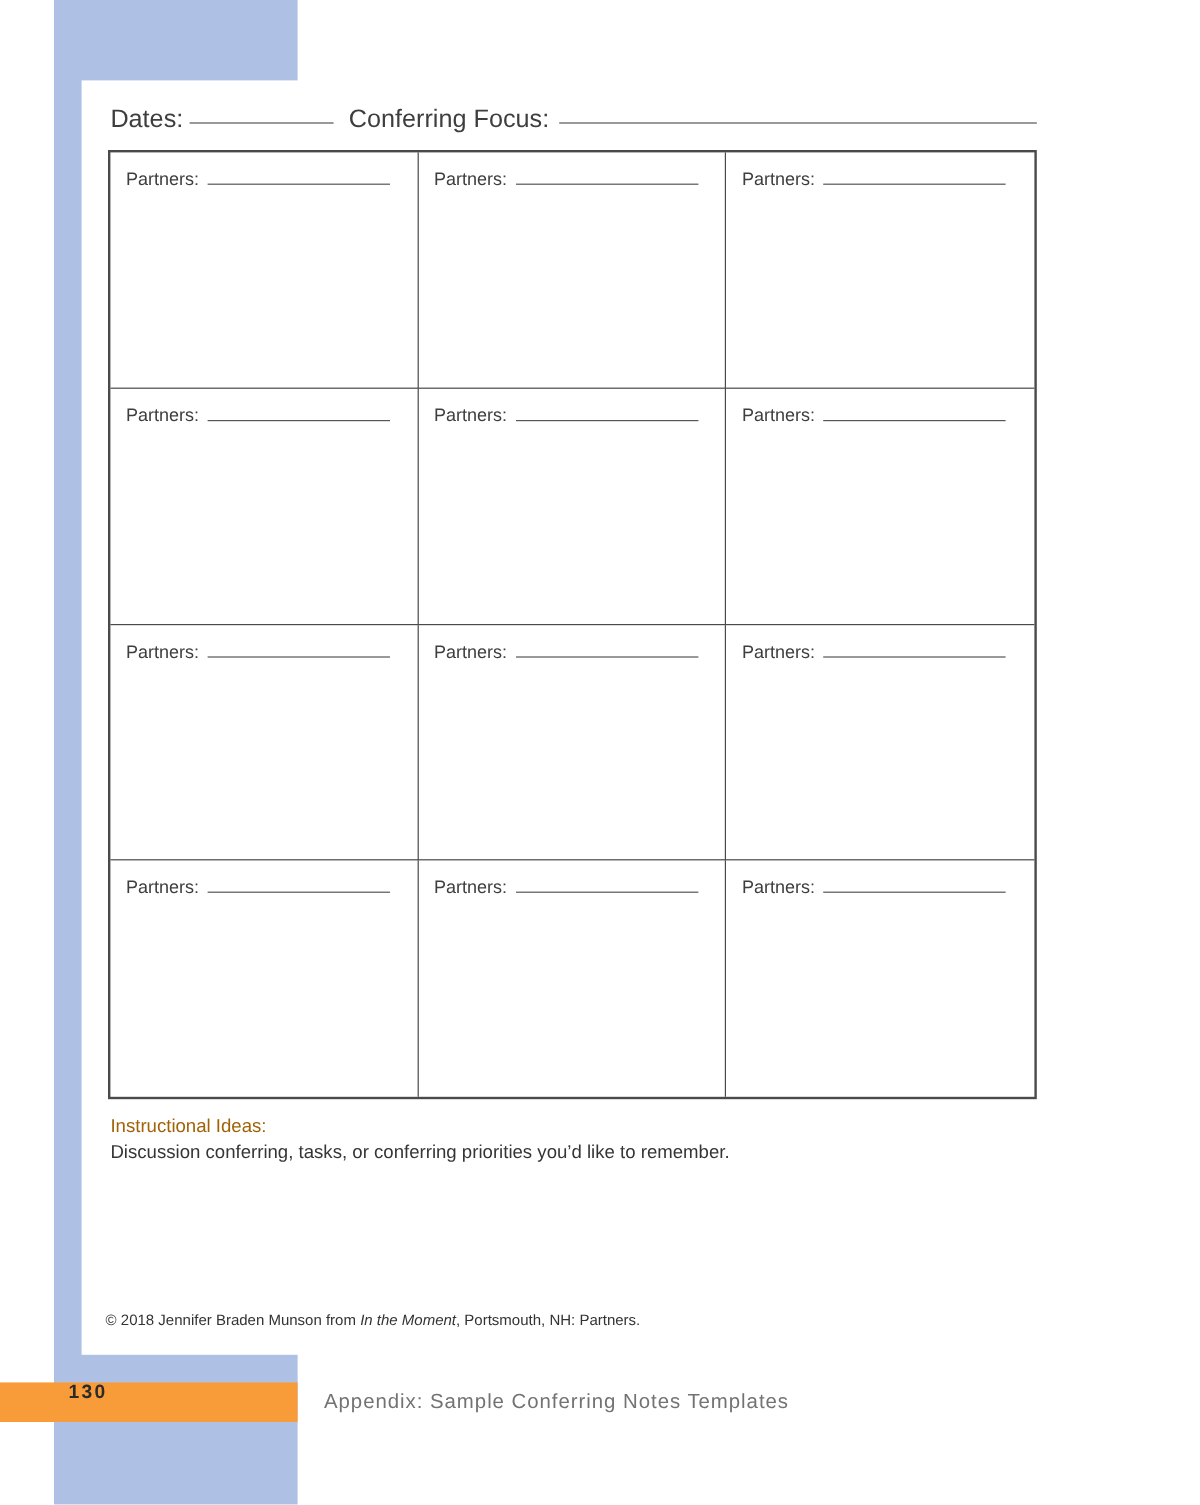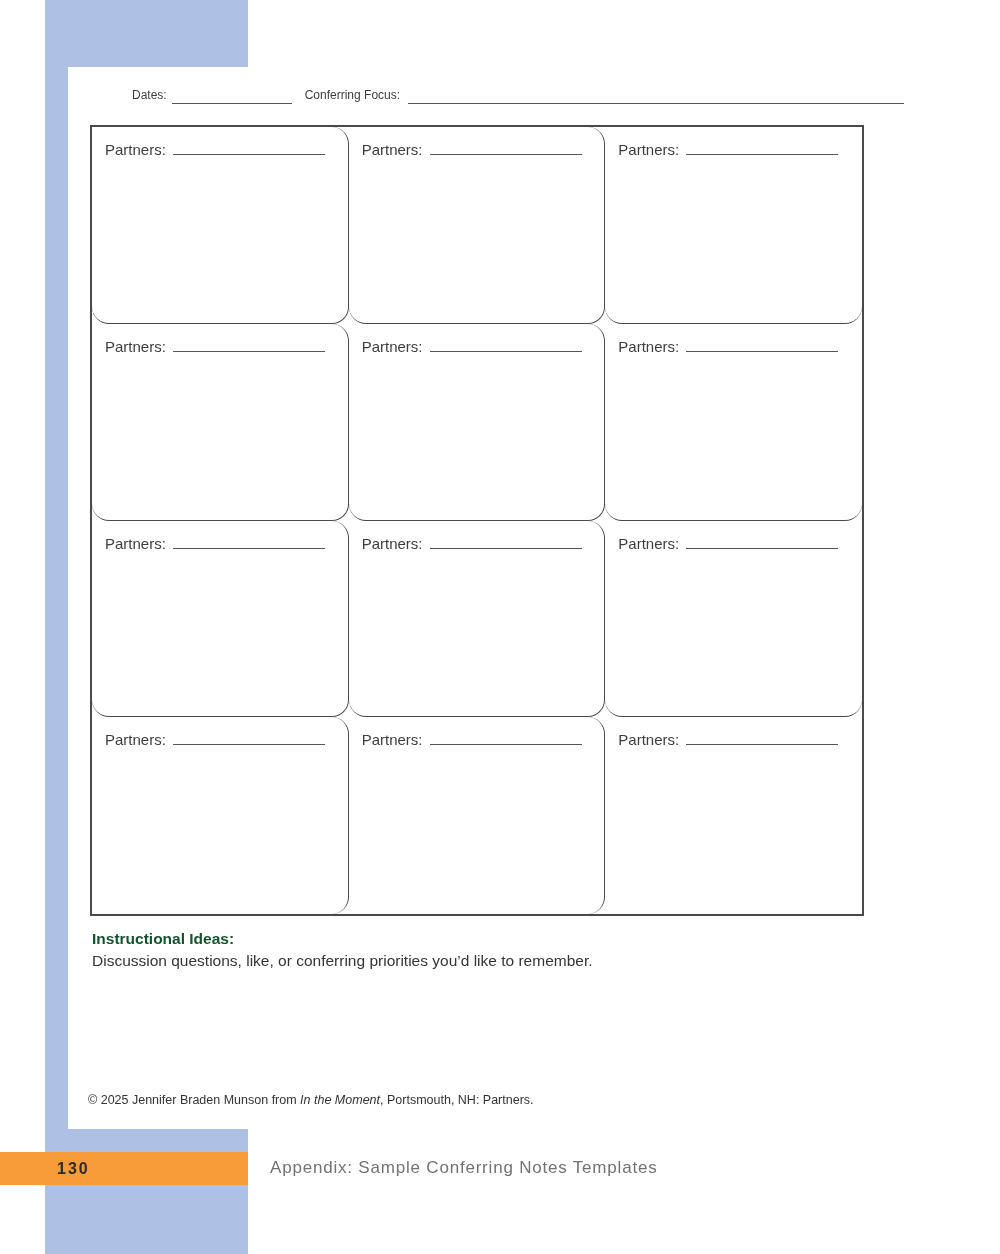--- a/index.html
+++ b/index.html
@@ -17,22 +17,22 @@
     z-index:0;
   }
   
   #page-sheet{
     position:absolute;left:68px;top:67px;width:932px;height:1062px;
     background:#ffffff;z-index:1;
   }
   
   .hdr{
     position:absolute;left:92px;top:88px;width:772px;z-index:2;
-    display:flex;align-items:flex-end;
-    font-size:12px;color:#3e3e3e;margin-left:40px;
+    display:flex;align-items:center;
+    font-size:21px;color:#3e3e3e;
   }
   .hdr .lbl{white-space:nowrap;}
   .uline{
     display:inline-block;
     border-bottom:1.4px solid #565656;
     transform:translateY(2px);
   }
   .hdr .u-dates{width:120px;margin-left:5px;}
   .hdr .lbl2{margin-left:13px;}
   .hdr .u-focus{flex:1;margin-left:8px;}
@@ -44,42 +44,41 @@
     grid-template-rows:repeat(4,1fr);
     border:2px solid #4a4a4a;
     box-sizing:border-box;
     background:#ffffff;
   }
   .cell{
     border-right:1.5px solid #4a4a4a;
     border-bottom:1.5px solid #4a4a4a;
     box-sizing:border-box;
     padding:14px 18px 0 13px;
-    border-radius:17px;
   }
   .cell:nth-child(3n){border-right:none;}
   .cell:nth-child(n+10){border-bottom:none;}
   .cell .field{display:flex;align-items:baseline;font-size:15px;color:#3e3e3e;}
   .cell .u-partners{flex:1;max-width:152px;margin-left:7px;border-bottom:1.2px solid #565656;}
   
   #instructional{
     position:absolute;left:92px;top:928px;width:740px;z-index:2;
     font-size:15.5px;color:#353535;line-height:1.45;
   }
-  #instructional .head{font-weight:bold;color:#14532d;}
+  #instructional .head{font-weight:normal;color:#a16207;}
   
   #copyright{
     position:absolute;left:88px;top:1093px;z-index:2;
     font-size:12.5px;color:#333333;
   }
   #copyright .it{font-style:italic;margin-top:20px;}
   
   #page-number-bar{
     position:absolute;left:0;top:1152px;width:248px;height:33px;z-index:3;
-    display:flex;align-items:center;
+    display:flex;align-items:flex-start;
   }
   #page-number{
     padding-left:57px;
     font-size:16px;font-weight:bold;letter-spacing:2px;color:#2b2b2b;
   }
   #footer-title{
     position:absolute;left:270px;top:1158px;z-index:2;
     font-size:17px;letter-spacing:0.8px;color:#737373;
   }
 </style>
@@ -179,25 +178,25 @@
     <div class="cell">
       <div class="field">
         <span class="lbl">Partners:</span>
         <span class="u-partners"></span>
       </div>
     </div>
   </div>
 
   <div id="instructional">
     <div class="head">Instructional Ideas:</div>
-    <div class="body">Discussion questions, like, or conferring priorities you’d like to remember.</div>
+    <div class="body">Discussion conferring, tasks, or conferring priorities you’d like to remember.</div>
   </div>
 
   <div id="copyright">
-    <span>© 2025 Jennifer Braden Munson from </span><span class="it">In the Moment</span><span>, Portsmouth, NH: Partners.</span>
+    <span>© 2018 Jennifer Braden Munson from </span><span class="it">In the Moment</span><span>, Portsmouth, NH: Partners.</span>
   </div>
 
   <div id="page-number-bar" style="background: rgb(248, 156, 58);">
     <span id="page-number">130</span>
   </div>
 
   <div id="footer-title">Appendix: Sample Conferring Notes Templates</div>
 
 </div>
 

